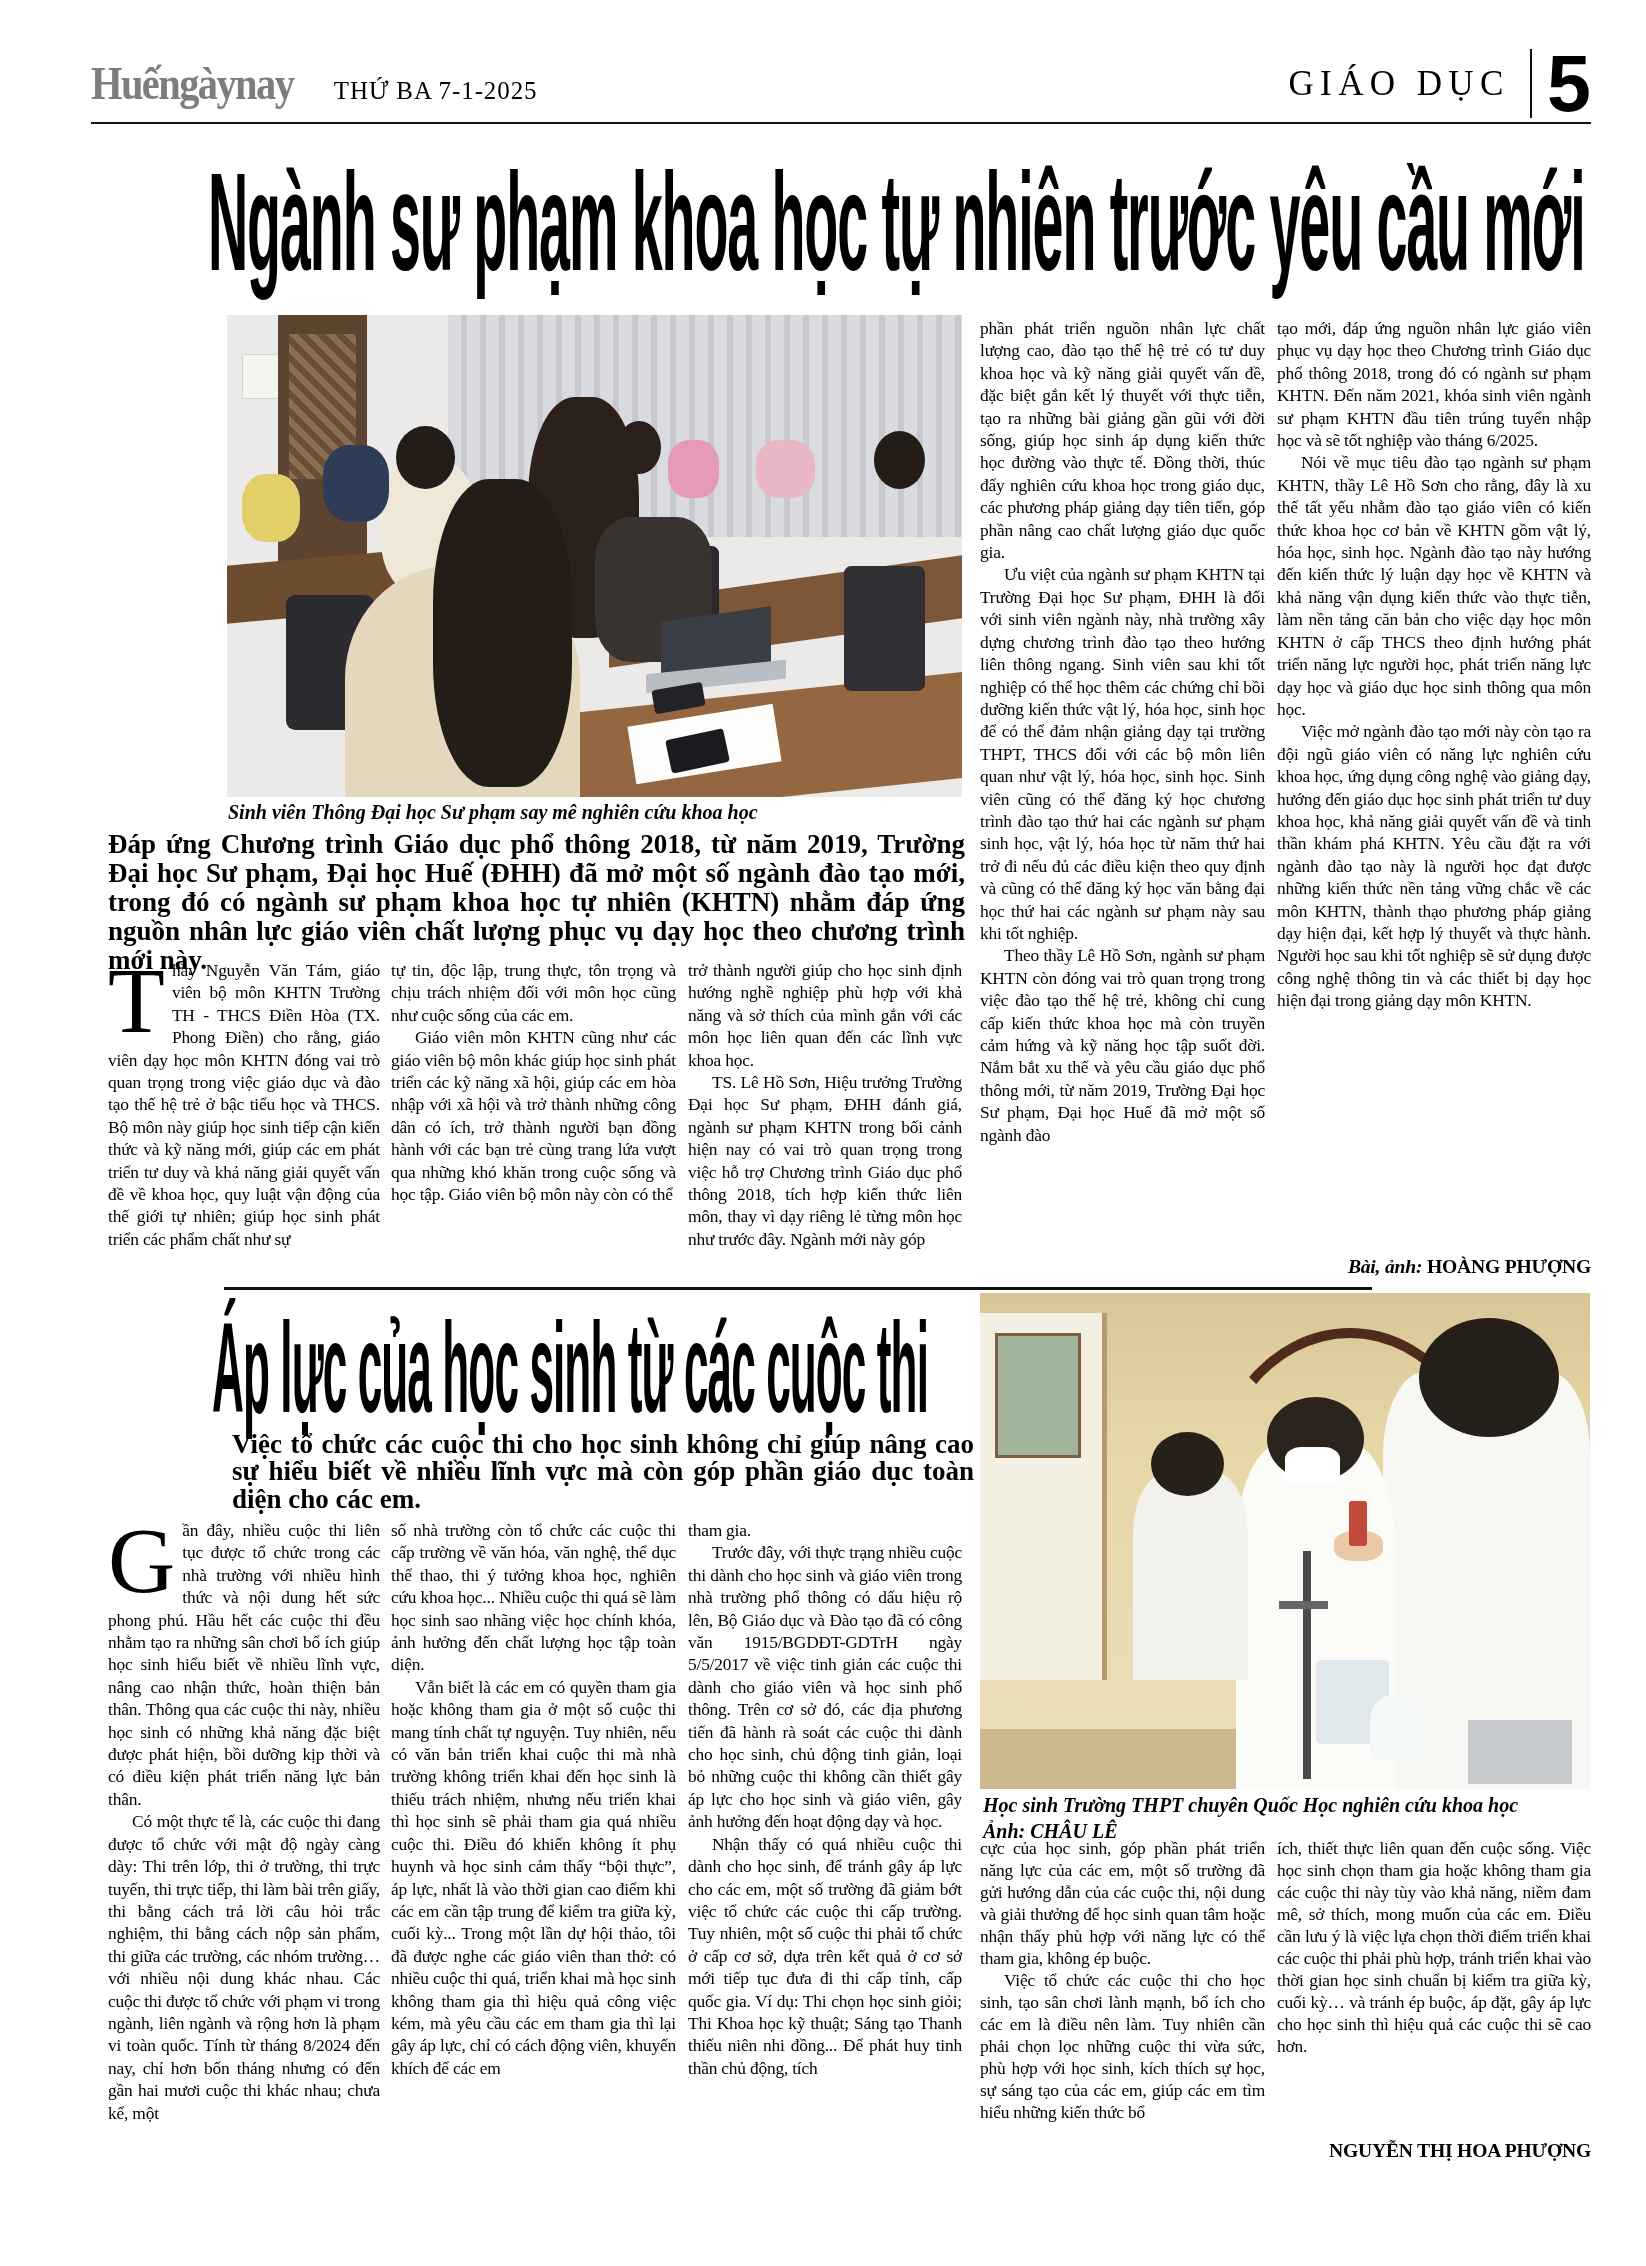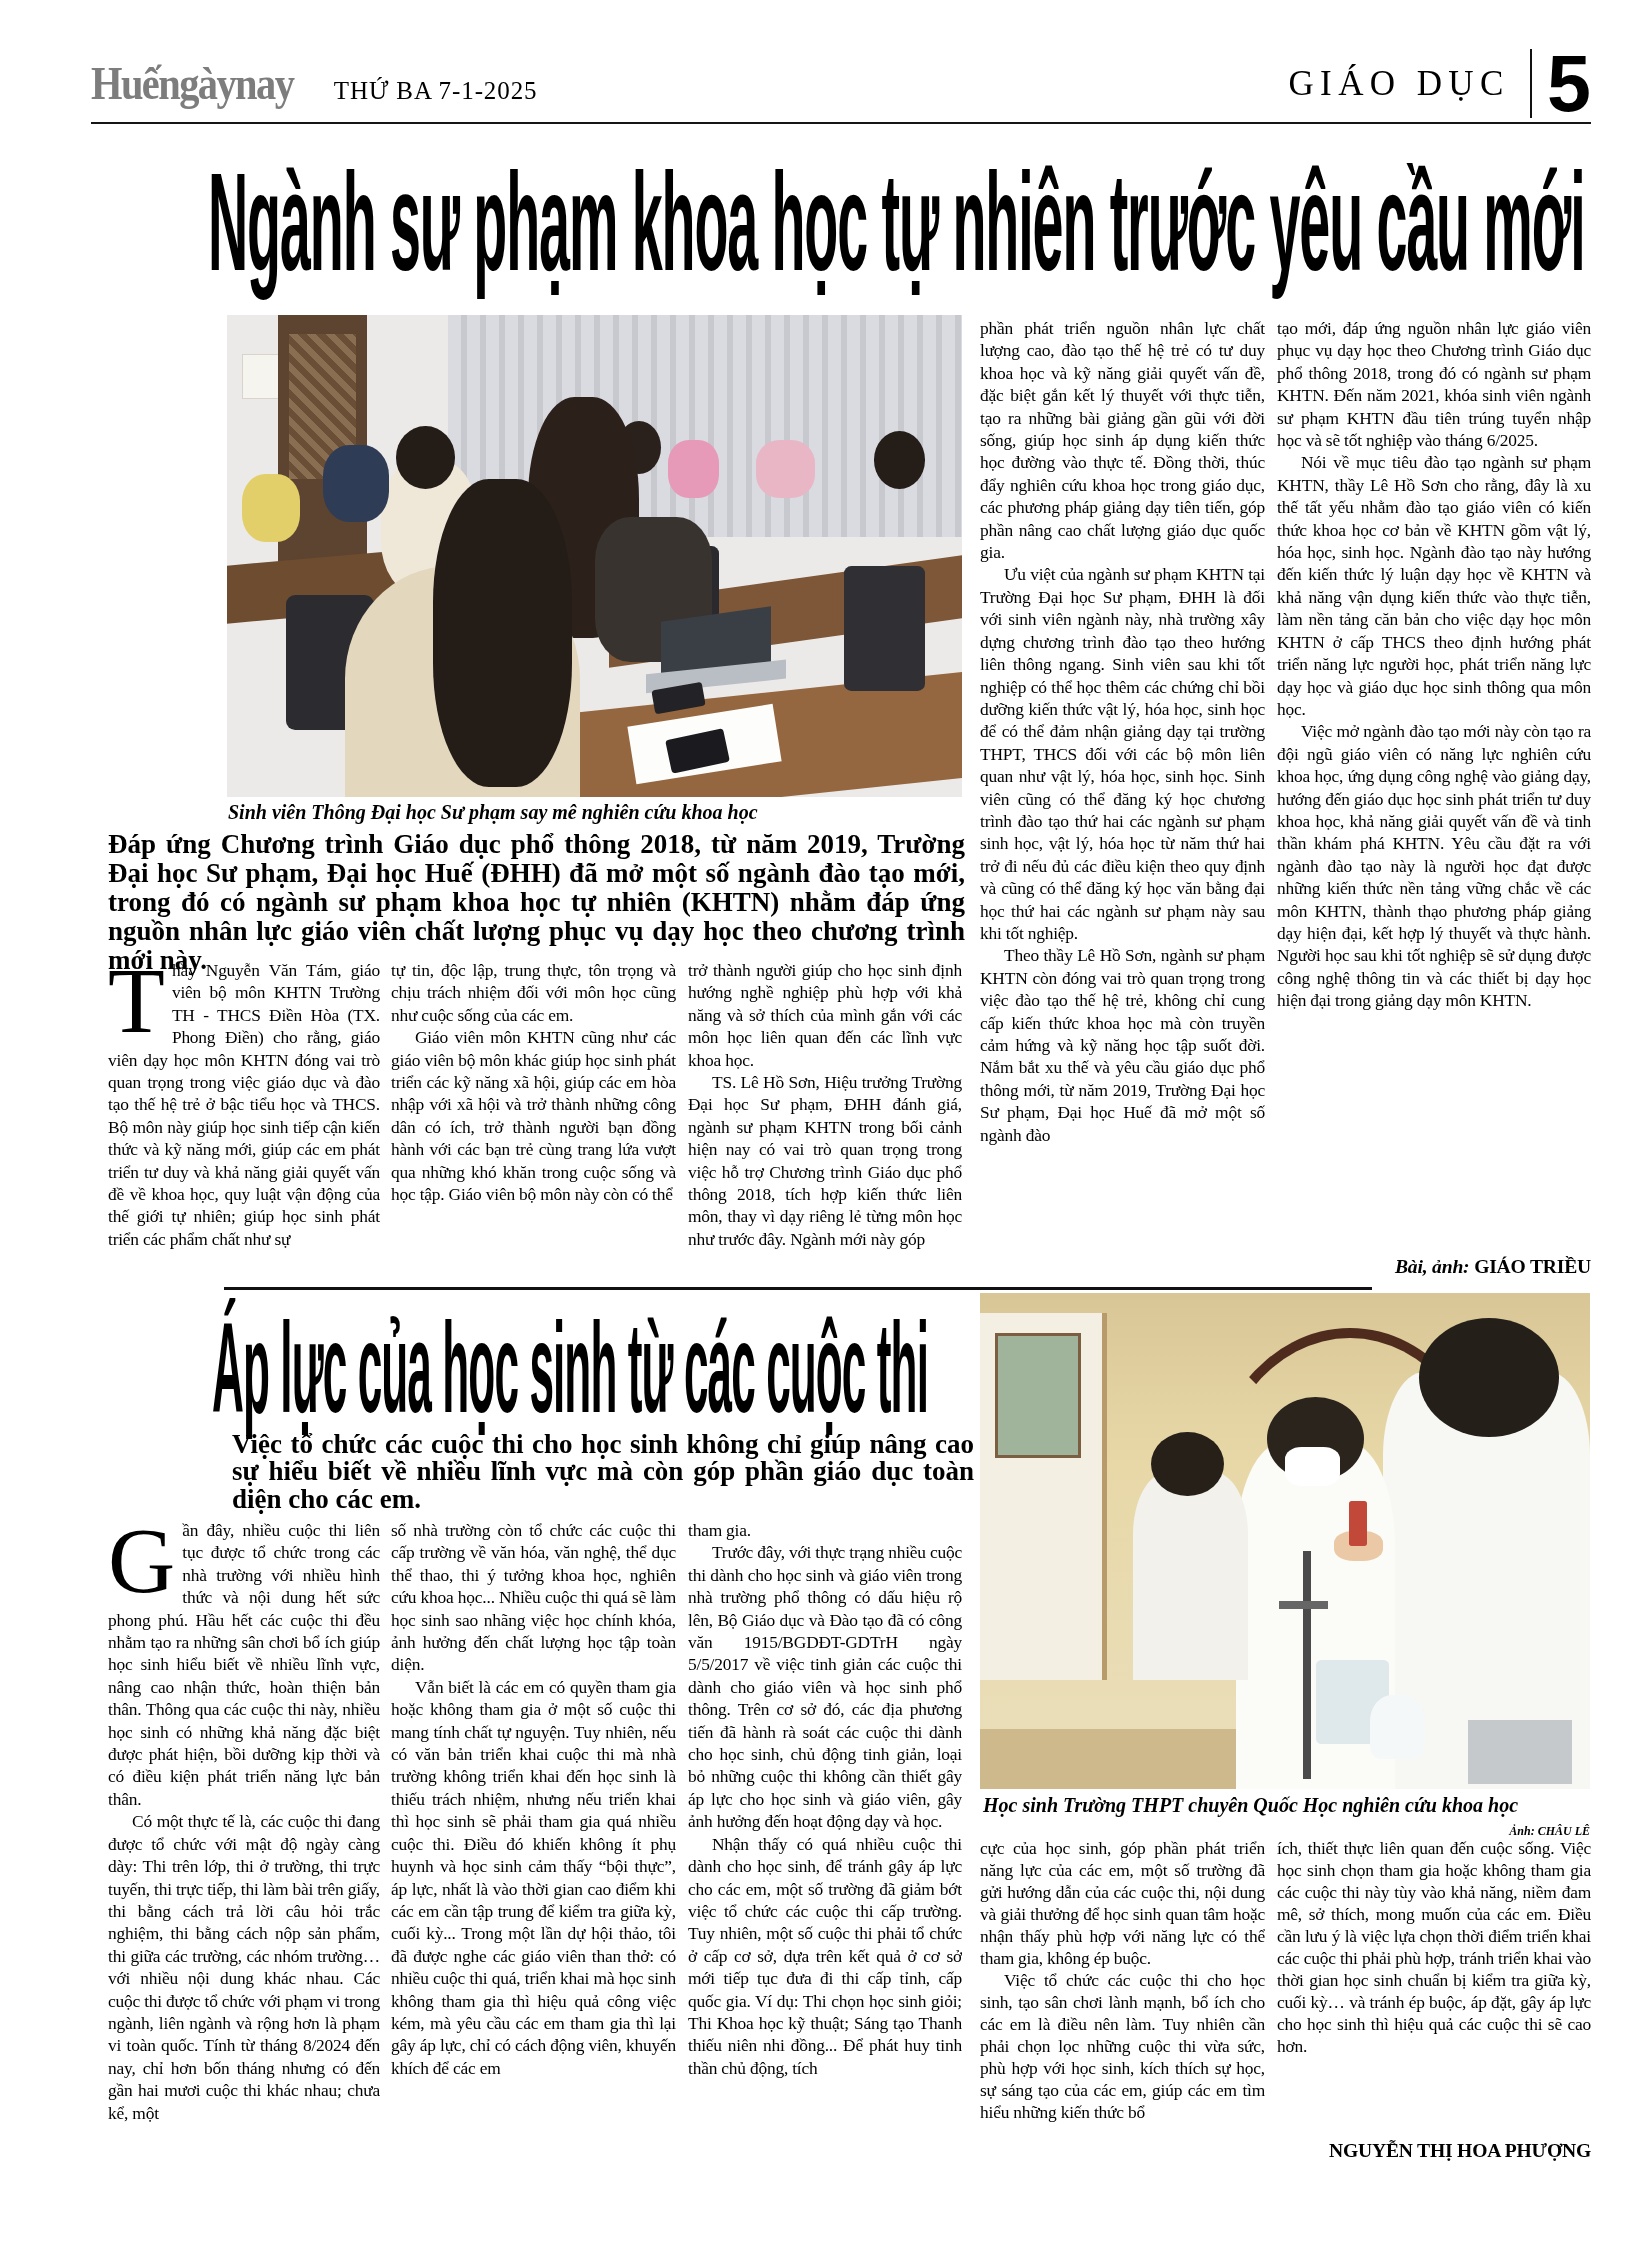--- a/index.html
+++ b/index.html
@@ -29,21 +29,21 @@
   
   .photo{position:absolute;overflow:hidden;}
   .photo1{left:227px;top:315px;width:735px;height:482px;background:#eceae9;}
   .photo2{left:980px;top:1293px;width:610px;height:496px;
           background:linear-gradient(180deg,#d9c697 0%,#e8d8a8 35%,#eadfbc 100%);}
   .ly{position:absolute;}
   
   .caption{font-size:20px;font-weight:bold;font-style:italic;line-height:24px;}
   .cap1{left:228px;top:800px;width:731px;}
   .cap2{left:983px;top:1793px;width:607px;}
-  .credit{text-align:right;font-size:12px;margin-top:1.8px;}
+  .credit{font-size:20px;margin-top:1.8px;}
   .credit .pfx{font-weight:bold;font-style:italic;}
   .credit .nm{font-weight:bold;}
   .lead{font-weight:bold;text-align:justify;}
   .lead1{left:108px;top:830px;width:857px;font-size:27px;line-height:29px;}
   .lead2{left:232px;top:1431px;width:742px;font-size:27px;line-height:27.4px;}
   
   .col{position:absolute;font-size:17.4px;line-height:22.4px;text-align:justify;overflow:hidden;letter-spacing:-0.2px;}
   .col p{margin:0;}
   .col p.ind{text-indent:24px;}
   .dropcap{float:left;font-size:93px;line-height:75px;font-weight:normal;padding:3.7px 7.3px 0 0;}
@@ -123,21 +123,21 @@
   </div>
   <div class="col" style="left:980px;top:317px;width:285px;height:965px;">
     <p>phần phát triển nguồn nhân lực chất lượng cao, đào tạo thế hệ trẻ có tư duy khoa học và kỹ năng giải quyết vấn đề, đặc biệt gắn kết lý thuyết với thực tiễn, tạo ra những bài giảng gần gũi với đời sống, giúp học sinh áp dụng kiến thức học đường vào thực tế. Đồng thời, thúc đẩy nghiên cứu khoa học trong giáo dục, các phương pháp giảng dạy tiên tiến, góp phần nâng cao chất lượng giáo dục quốc gia.</p>
     <p class="ind">Ưu việt của ngành sư phạm KHTN tại Trường Đại học Sư phạm, ĐHH là đối với sinh viên ngành này, nhà trường xây dựng chương trình đào tạo theo hướng liên thông ngang. Sinh viên sau khi tốt nghiệp có thể học thêm các chứng chỉ bồi dưỡng kiến thức vật lý, hóa học, sinh học để có thể đảm nhận giảng dạy tại trường THPT, THCS đối với các bộ môn liên quan như vật lý, hóa học, sinh học. Sinh viên cũng có thể đăng ký học chương trình đào tạo thứ hai các ngành sư phạm sinh học, vật lý, hóa học từ năm thứ hai trở đi nếu đủ các điều kiện theo quy định và cũng có thể đăng ký học văn bằng đại học thứ hai các ngành sư phạm này sau khi tốt nghiệp.</p>
     <p class="ind">Theo thầy Lê Hồ Sơn, ngành sư phạm KHTN còn đóng vai trò quan trọng trong việc đào tạo thế hệ trẻ, không chỉ cung cấp kiến thức khoa học mà còn truyền cảm hứng và kỹ năng học tập suốt đời. Nắm bắt xu thế và yêu cầu giáo dục phổ thông mới, từ năm 2019, Trường Đại học Sư phạm, Đại học Huế đã mở một số ngành đào</p>
   </div>
   <div class="col" style="left:1277px;top:317px;width:314px;height:965px;">
     <p>tạo mới, đáp ứng nguồn nhân lực giáo viên phục vụ dạy học theo Chương trình Giáo dục phổ thông 2018, trong đó có ngành sư phạm KHTN. Đến năm 2021, khóa sinh viên ngành sư phạm KHTN đầu tiên trúng tuyển nhập học và sẽ tốt nghiệp vào tháng 6/2025.</p>
     <p class="ind">Nói về mục tiêu đào tạo ngành sư phạm KHTN, thầy Lê Hồ Sơn cho rằng, đây là xu thế tất yếu nhằm đào tạo giáo viên có kiến thức khoa học cơ bản về KHTN gồm vật lý, hóa học, sinh học. Ngành đào tạo này hướng đến kiến thức lý luận dạy học về KHTN và khả năng vận dụng kiến thức vào thực tiễn, làm nền tảng căn bản cho việc dạy học môn KHTN ở cấp THCS theo định hướng phát triển năng lực người học, phát triển năng lực dạy học và giáo dục học sinh thông qua môn học.</p>
     <p class="ind">Việc mở ngành đào tạo mới này còn tạo ra đội ngũ giáo viên có năng lực nghiên cứu khoa học, ứng dụng công nghệ vào giảng dạy, hướng đến giáo dục học sinh phát triển tư duy khoa học, khả năng giải quyết vấn đề và tinh thần khám phá KHTN. Yêu cầu đặt ra với ngành đào tạo này là người học đạt được những kiến thức nền tảng vững chắc về các môn KHTN, thành thạo phương pháp giảng dạy hiện đại, kết hợp lý thuyết và thực hành. Người học sau khi tốt nghiệp sẽ sử dụng được công nghệ thông tin và các thiết bị dạy học hiện đại trong giảng dạy môn KHTN.</p>
-    <p class="byline"><span class="pfx">Bài, ảnh:</span> <span class="nm">GIÁO TRIỀU</span></p>
+    <p class="byline"><span class="pfx">Bài, ảnh:</span> <span class="nm">HOÀNG PHƯỢNG</span></p>
   </div>
 
   <div class="divider"></div>
 
   <div class="h2wrap">
     <span class="bigtitle h2scale">Áp lực của học sinh từ các cuộc thi</span>
   </div>
 
   <div class="abs lead lead2">Việc tổ chức các cuộc thi cho học sinh không chỉ giúp nâng cao sự hiểu biết về nhiều lĩnh vực mà còn góp phần giáo dục toàn diện cho các em.</div>
 

